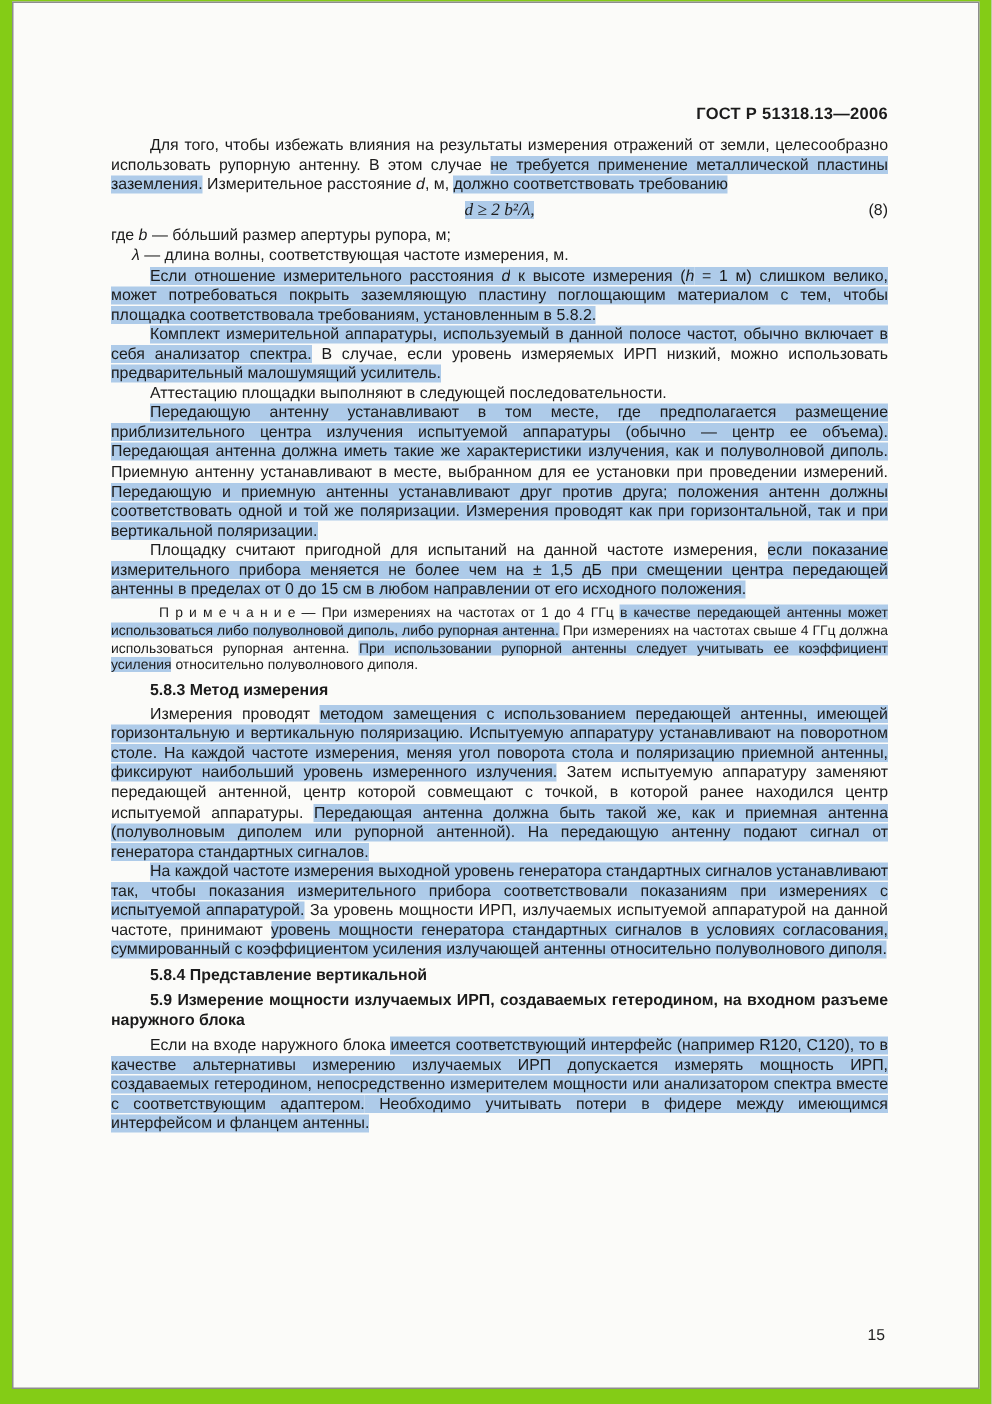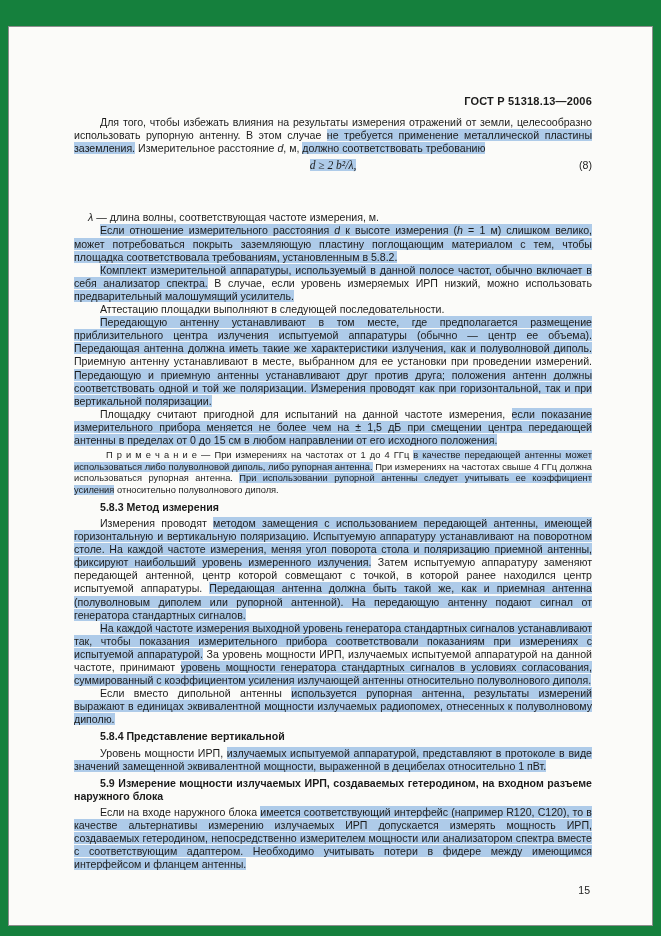--- a/index.html
+++ b/index.html
@@ -5,22 +5,22 @@
   html, body { margin: 0; padding: 0; }
   body {
     width: 661px; height: 936px;
     background: #a2a2a2;
     font-family: "Liberation Sans", sans-serif;
     -webkit-font-smoothing: antialiased;
   }
   .canvas {
     width: 661px; height: 936px;
     box-sizing: border-box;
-    padding: 26px 8px 10px 8px;
-    background: #15803d;
+    padding: 1px 8px 10px 8px;
+    background: #84cc16;
   }
   .page {
     width: 100%; height: 100%;
     box-sizing: border-box;
     background: #fbfbf9;
     border: 1px solid #8d8d8d;
     position: relative;
     padding: 68px 60px 0 65px;
     overflow: hidden;
     color: #1b1b1b;
@@ -32,21 +32,21 @@
     letter-spacing: 0.2px;
     margin-bottom: 9px;
   }
   .content {
     font-size: 10.6px;
     line-height: 13.1px;
   }
   .block { margin: 0; }
   .block.p { text-align: justify; text-indent: 26px; }
   .block.p.no-indent { text-indent: 0; }
-  .block.p.lambda-line { text-indent: 14px; text-align: left; margin-top: 39px; }
+  .block.p.lambda-line { text-indent: 14px; text-align: left; }
   .block.h {
     font-weight: bold;
     text-align: justify;
     text-indent: 26px;
     margin: 4px 0 3px 0;
   }
   .block.note {
     font-size: 9.3px;
     line-height: 11.7px;
     text-align: justify;
@@ -80,31 +80,30 @@
 </style>
 </head>
 <body>
 
 <div class="canvas">
   <div class="page">
     <div class="page-header">ГОСТ Р 51318.13—2006</div>
     <div class="content" id="content">
         <div class="block p"><span>Для того, чтобы избежать влияния на результаты измерения отражений от земли, целесообразно использовать рупорную антенну. В этом случае </span><span class="hl">не требуется применение металлической пластины заземления.</span><span> Измерительное расстояние </span><span class="it">d</span><span>, м, </span><span class="hl">должно соответствовать требованию</span></div>
         <div class="block formula"><span class="formula-expr"><span class="hl it">d ≥ 2 b²/λ,</span></span><span class="formula-number">(8)</span></div>
+        <div class="block p no-indent"><span>где </span><span class="it">b</span><span> — бо́льший размер апертуры рупора, м;</span></div>
         <div class="block p lambda-line"><span class="it">λ</span><span> — длина волны, соответствующая частоте измерения, м.</span></div>
         <div class="block p"><span class="hl">Если отношение измерительного расстояния </span><span class="hl it">d</span><span class="hl"> к высоте измерения (</span><span class="hl it">h</span><span class="hl"> = 1 м) слишком велико, может потребоваться покрыть заземляющую пластину поглощающим материалом с тем, чтобы площадка соответствовала требованиям, установленным в 5.8.2.</span></div>
         <div class="block p"><span class="hl">Комплект измерительной аппаратуры, используемый в данной полосе частот, обычно включает в себя анализатор спектра.</span><span> В случае, если уровень измеряемых ИРП низкий, можно использовать </span><span class="hl">предварительный малошумящий усилитель.</span></div>
         <div class="block p"><span>Аттестацию площадки выполняют в следующей последовательности.</span></div>
         <div class="block p"><span class="hl">Передающую антенну устанавливают в том месте, где предполагается размещение приблизительного центра излучения испытуемой аппаратуры (обычно — центр ее объема). Передающая антенна должна иметь такие же характеристики излучения, как и полуволновой диполь.</span><span> Приемную антенну устанавливают в месте, выбранном для ее установки при проведении измерений. </span><span class="hl">Передающую и приемную антенны устанавливают друг против друга; положения антенн должны соответствовать одной и той же поляризации. Измерения проводят как при горизонтальной, так и при вертикальной поляризации.</span></div>
         <div class="block p"><span>Площадку считают пригодной для испытаний на данной частоте измерения, </span><span class="hl">если показание измерительного прибора меняется не более чем на ± 1,5 дБ при смещении центра передающей антенны в пределах от 0 до 15 см в любом направлении от его исходного положения.</span></div>
         <div class="block note"><span>П р и м е ч а н и е — При измерениях на частотах от 1 до 4 ГГц </span><span class="hl">в качестве передающей антенны может использоваться либо полуволновой диполь, либо рупорная антенна.</span><span> При измерениях на частотах свыше 4 ГГц должна использоваться рупорная антенна. </span><span class="hl">При использовании рупорной антенны следует учитывать ее коэффициент усиления</span><span> относительно полуволнового диполя.</span></div>
         <div class="block h"><span>5.8.3 Метод измерения</span></div>
         <div class="block p"><span>Измерения проводят </span><span class="hl">методом замещения с использованием передающей антенны, имеющей горизонтальную и вертикальную поляризацию. Испытуемую аппаратуру устанавливают на поворотном столе. На каждой частоте измерения, меняя угол поворота стола и поляризацию приемной антенны, фиксируют наибольший уровень измеренного излучения.</span><span> Затем испытуемую аппаратуру заменяют передающей антенной, центр которой совмещают с точкой, в которой ранее находился центр испытуемой аппаратуры. </span><span class="hl">Передающая антенна должна быть такой же, как и приемная антенна (полуволновым диполем или рупорной антенной). На передающую антенну подают сигнал от генератора стандартных сигналов.</span></div>
         <div class="block p"><span class="hl">На каждой частоте измерения выходной уровень генератора стандартных сигналов устанавливают так, чтобы показания измерительного прибора соответствовали показаниям при измерениях с испытуемой аппаратурой.</span><span> За уровень мощности ИРП, излучаемых испытуемой аппаратурой на данной частоте, принимают </span><span class="hl">уровень мощности генератора стандартных сигналов в условиях согласования, суммированный с коэффициентом усиления излучающей антенны относительно полуволнового диполя.</span></div>
-        <div class="block p"><span>Если вместо дипольной антенны </span><span class="hl">используется рупорная антенна, результаты измерений выражают в единицах эквивалентной мощности излучаемых радиопомех, отнесенных к полуволновому диполю.</span></div>
         <div class="block h"><span>5.8.4 Представление вертикальной</span></div>
-        <div class="block p"><span>Уровень мощности ИРП, </span><span class="hl">излучаемых испытуемой аппаратурой, представляют в протоколе в виде значений замещенной эквивалентной мощности, выраженной в децибелах относительно 1 пВт.</span></div>
         <div class="block h"><span>5.9 Измерение мощности излучаемых ИРП, создаваемых гетеродином, на входном разъеме наружного блока</span></div>
         <div class="block p"><span>Если на входе наружного блока </span><span class="hl">имеется соответствующий интерфейс (например R120, C120), то в качестве альтернативы измерению излучаемых ИРП допускается измерять мощность ИРП, создаваемых гетеродином, непосредственно измерителем мощности или анализатором спектра вместе с соответствующим адаптером.</span><span class="hl"> Необходимо учитывать потери в фидере между имеющимся интерфейсом и фланцем антенны.</span></div>
       </div>
     <div class="page-number">15</div>
   </div>
 </div>
 
 </body></html>

